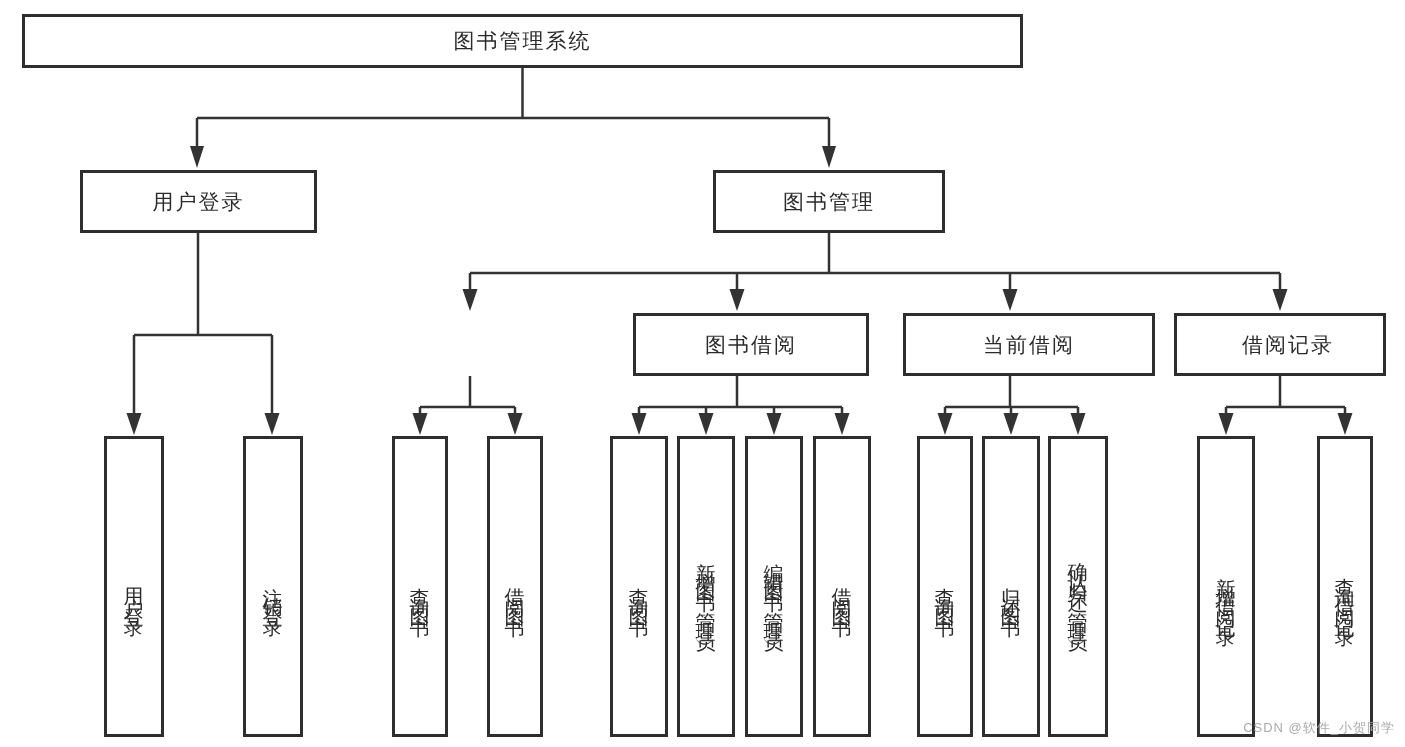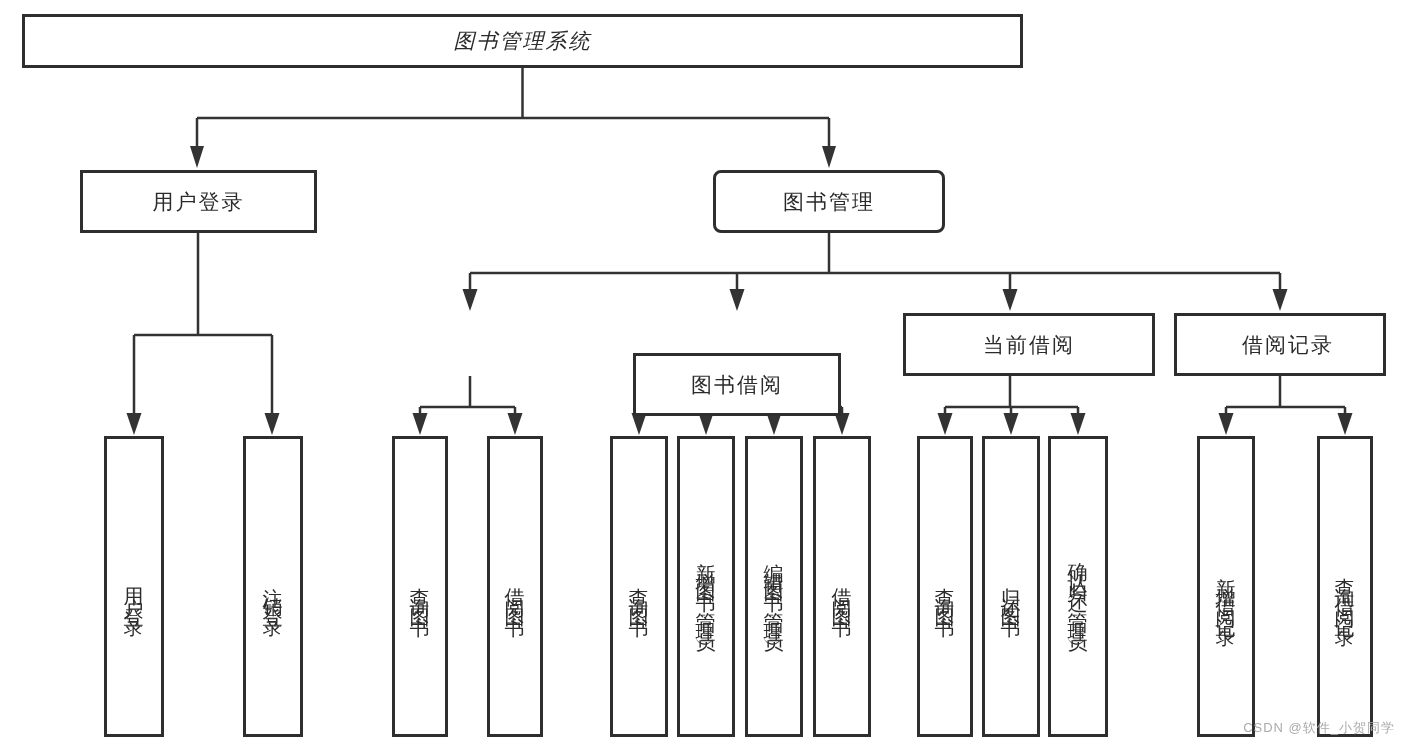--- a/index.html
+++ b/index.html
@@ -83,32 +83,32 @@
       <path class="ln" d="M1010 376 V407 M945 407 H1078 M945 407 V420 M1011 407 V420 M1078 407 V420"></path>
       <path class="ar" d="M937.5 413 H952.5 L945 435 Z M1003.5 413 H1018.5 L1011 435 Z M1070.5 413 H1085.5 L1078 435 Z"></path>
     </g>
 
     <g>
       <path class="ln" d="M1280 376 V407 M1226 407 H1345 M1226 407 V420 M1345 407 V420"></path>
       <path class="ar" d="M1218.5 413 H1233.5 L1226 435 Z M1337.5 413 H1352.5 L1345 435 Z"></path>
     </g>
   </svg>
 
-  <div class="node" style="left:22px;top:14px;width:1001px;height:54px;font-style:italic;">
+  <div class="node" style="left:22px;top:14px;width:1001px;height:54px;">
     <span>图书管理系统</span>
   </div>
 
   <div class="node" style="left:80px;top:170px;width:237px;height:63px;">
     <span>用户登录</span>
   </div>
-  <div class="node" style="left:713px;top:170px;width:232px;height:63px;border-radius:8px;">
+  <div class="node" style="left:713px;top:170px;width:232px;height:63px;">
     <span>图书管理</span>
   </div>
 
-  <div class="node" style="left:633px;top:313px;width:208px;height:63px;margin-top:40px;">
+  <div class="node" style="left:633px;top:313px;width:236px;height:63px;">
     <span>图书借阅</span>
   </div>
   <div class="node" style="left:903px;top:313px;width:252px;height:63px;justify-content:center;">
     <span>当前借阅</span>
   </div>
   <div class="node" style="left:1174px;top:313px;width:212px;height:63px;padding-left:16px;">
     <span>借阅记录</span>
   </div>
 
   <div class="node vert" style="left:104px;top:436px;width:60px;height:301px;">

